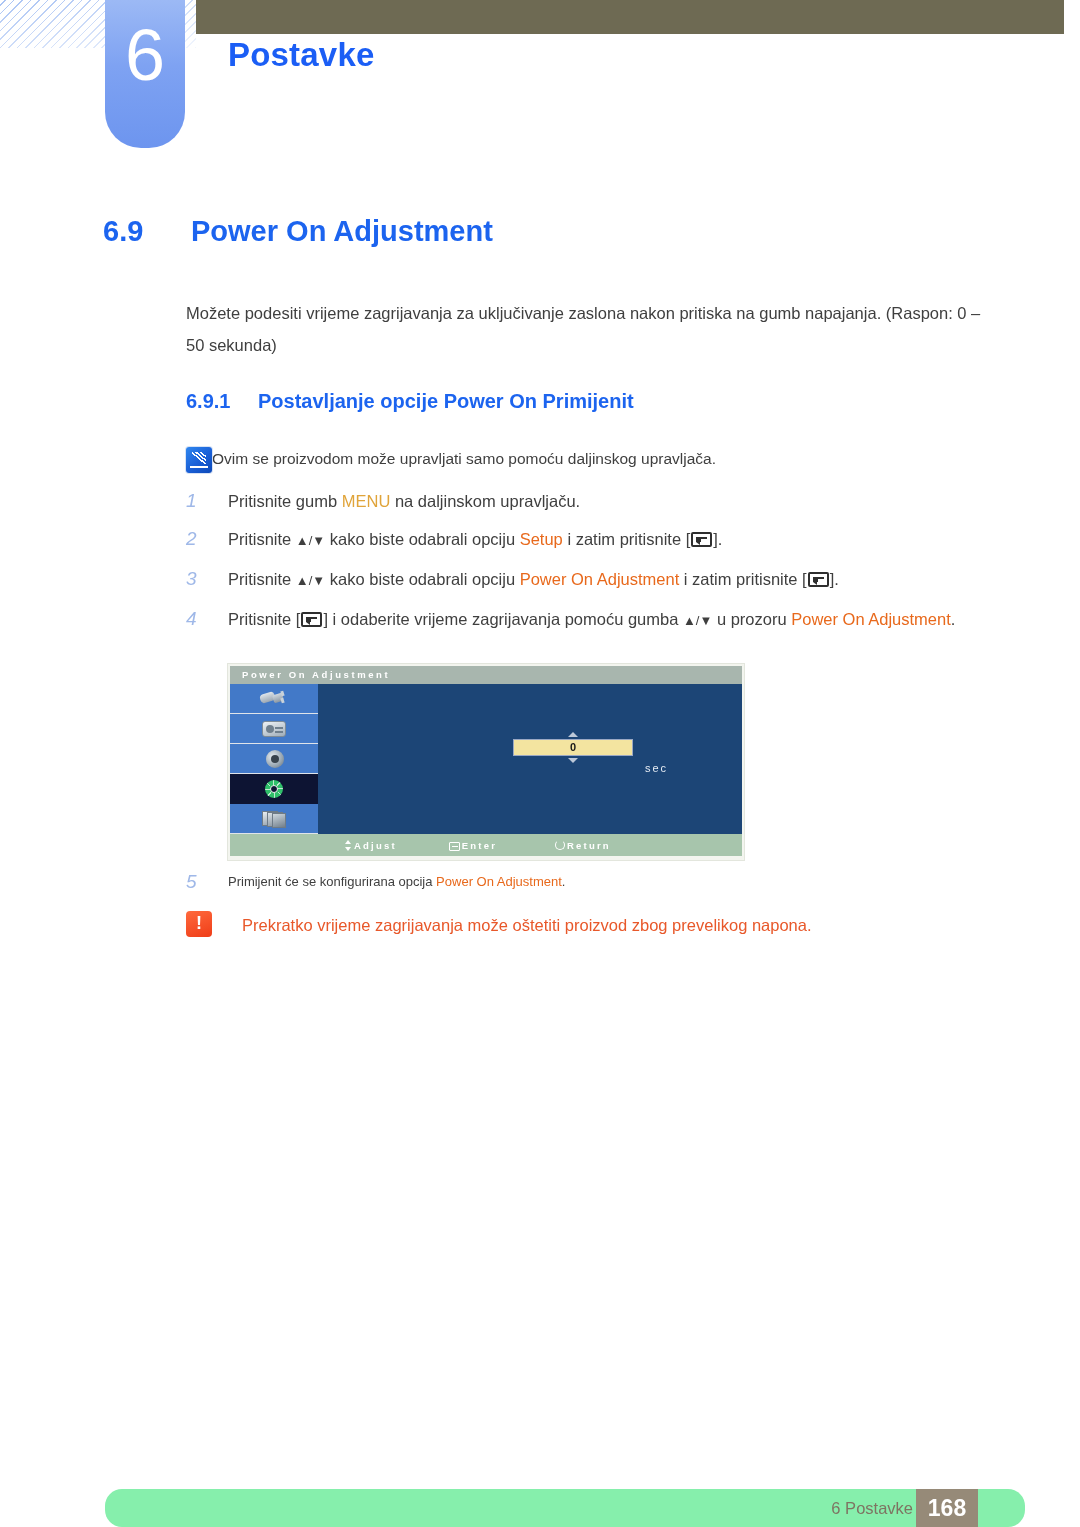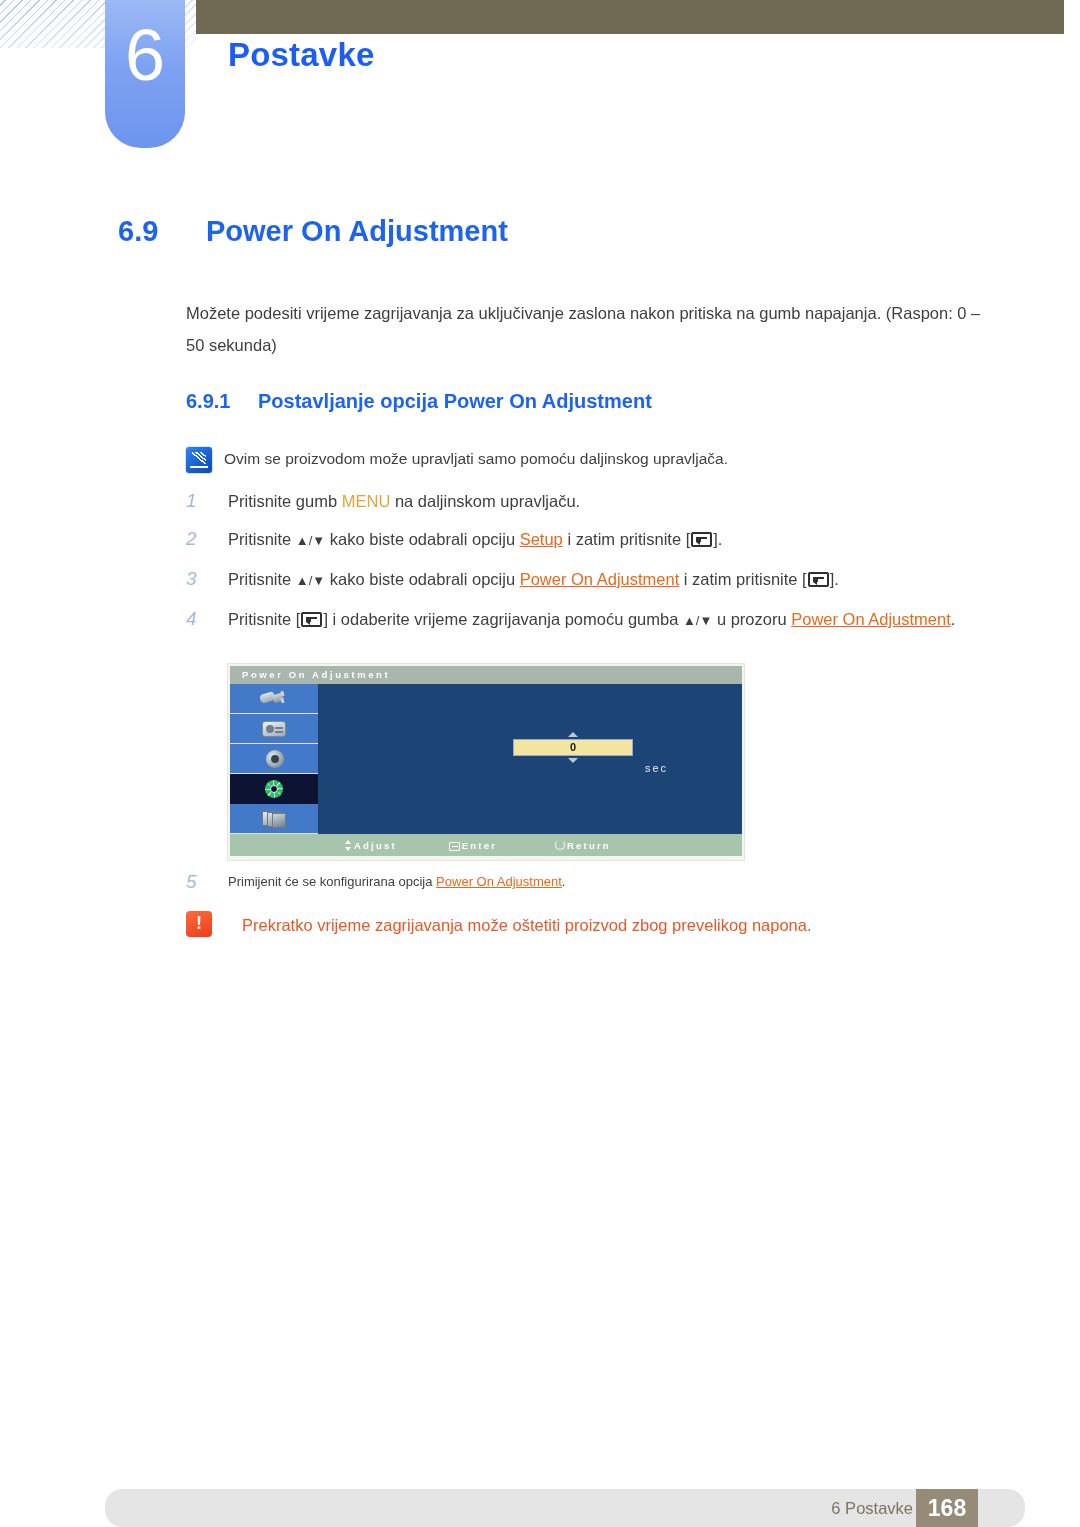--- a/index.html
+++ b/index.html
@@ -40,38 +40,38 @@
     position:absolute; left:228px; top:36px;
     font-size:33px; font-weight:700; color:#1b5ef5;
     letter-spacing:0.2px;
   }
 
   
   #sec-title {
     position:absolute; left:103px; top:215px;
     font-size:29px; font-weight:700; color:#1c64ef;
   }
-  #sec-title .num { display:inline-block; width:88px;margin-left:15px; }
+  #sec-title .num { display:inline-block; width:88px; }
 
   #sub-title {
     position:absolute; left:186px; top:390px;
     font-size:20px; font-weight:700; color:#1c64ef;
   }
   #sub-title .num { display:inline-block; width:72px; }
 
   
   #intro {
     position:absolute; left:186px; top:297px; width:796px;
     font-size:16.5px; line-height:32px; color:#3f3f3f;
   }
 
   
   #note {
     position:absolute; left:186px; top:446px; width:800px;
-    display:flex; align-items:flex-start; gap:12px;
+    display:flex; align-items:flex-start; 
   }
   .note-icon {
     width:26px; height:26px; flex:0 0 26px; margin-top:1px;
     border-radius:3px; position:relative; overflow:hidden;
     background:linear-gradient(140deg,#2f87ef 0%,#1a5fd6 55%,#0d49b8 100%);
     box-shadow:0 0 0 1px #d8e3f5;
   }
   .note-icon::before{
     content:""; position:absolute; left:6px; top:5px; width:14px; height:12px;
     background:
@@ -86,21 +86,21 @@
   #note .note-text { font-size:15.5px; line-height:24px; color:#3f3f3f; padding-top:1px; }
 
   
   #steps { position:absolute; left:186px; top:488px; width:800px; }
   .step { display:flex; align-items:flex-start; margin-bottom:12px; }
   .step .idx {
     flex:0 0 42px; font-size:19px; color:#9fb8e8; font-style:italic;
     line-height:26px; text-align:left;
   }
   .step .txt { font-size:16.5px; line-height:26px; color:#3f3f3f; }
-  .hl-orange  { color:#e8691c;text-decoration:underline; }
+  .hl-orange  { color:#e8691c; }
   .hl-tan     { color:#e0a43a; }
 
   
   .keyicon{
     display:inline-block; width:21px; height:15px; vertical-align:-2px;
     border:2px solid #2f2f2f; border-radius:2px; position:relative;
     background:#ffffff; margin:0 1px;
   }
   .keyicon::before{
     content:""; position:absolute; right:3px; top:3px; width:9px; height:2px;
@@ -206,21 +206,21 @@
   .warn-icon{
     width:26px; height:26px; flex:0 0 26px; border-radius:4px;
     background:linear-gradient(160deg,#ff6a3d,#ef3d18);
     color:#fff; font-size:18px; font-weight:700; text-align:center; line-height:25px;
   }
   #warn .warn-text{ font-size:16.5px; line-height:26px; color:#e8582a; padding-top:1px;margin-left:16px;}
 
   
   #footer{
     position:absolute; left:105px; top:1489px; width:920px; height:38px;
-    background:#e5e5e5;
+    background:#86efac;
     border-radius:17px;
   }
   #footer .lbl{
     position:absolute; right:112px; top:0; line-height:38px;
     font-size:16.5px; color:#7e7462;
   }
   #footer .pg{
     position:absolute; right:47px; top:0; width:62px; height:38px;
     background:#968a78; color:#ffffff; font-size:23px; font-weight:700;
     text-align:center; line-height:38px;
@@ -236,21 +236,21 @@
 </div>
 <div id="chaptitle">Postavke</div>
 
 <div id="sec-title">
   <span class="num">6.9</span><span>Power On Adjustment</span>
 </div>
 
 <div id="intro">Možete podesiti vrijeme zagrijavanja za uključivanje zaslona nakon pritiska na gumb napajanja. (Raspon: 0 – 50 sekunda)</div>
 
 <div id="sub-title">
-  <span class="num">6.9.1</span><span>Postavljanje opcija Power On Adjustment</span>
+  <span class="num">6.9.1</span><span>Postavljanje opcije Power On Primijenit</span>
 </div>
 
 <div id="note">
   <div class="note-icon"></div>
   <div class="note-text">Ovim se proizvodom može upravljati samo pomoću daljinskog upravljača.</div>
 </div>
 
 <div id="steps">
     <div class="step">
       <div class="idx">1</div>

